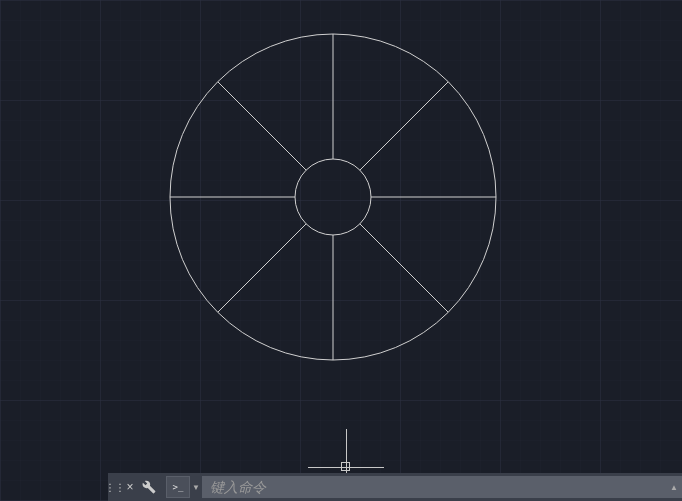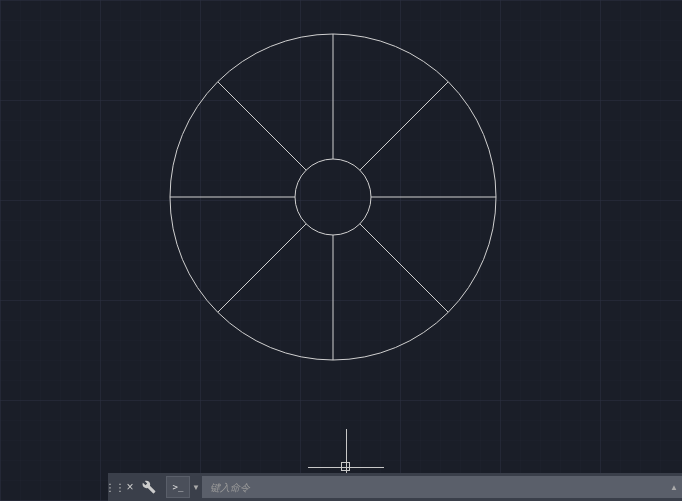--- a/index.html
+++ b/index.html
@@ -115,21 +115,21 @@
       color: #aaa;
       font-size: 8px;
     }
     .cmd-input {
       flex: 1;
       height: 22px;
       background: #5a5f6a;
       border: none;
       color: #ccc;
       padding: 8px 8px;
-      font-size: 10px;
+      font-size: 14px;
       font-style: italic;
       outline: none;
     }
     .cmd-input::placeholder {
       color: #999;
       font-style: italic;
     }
     .cmd-expand {
       width: 16px;
       height: 22px;

